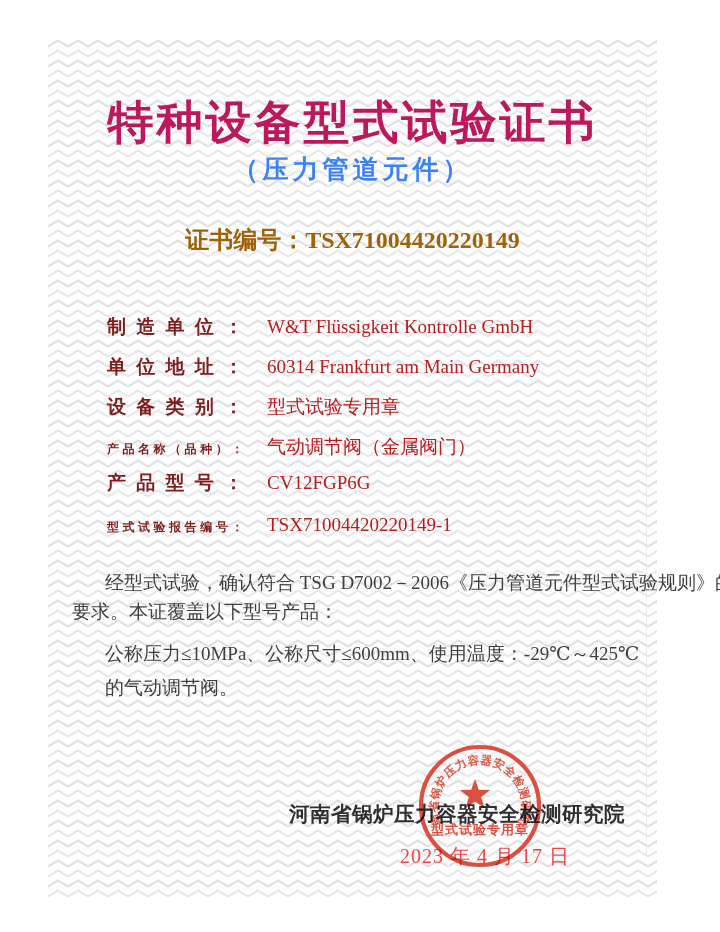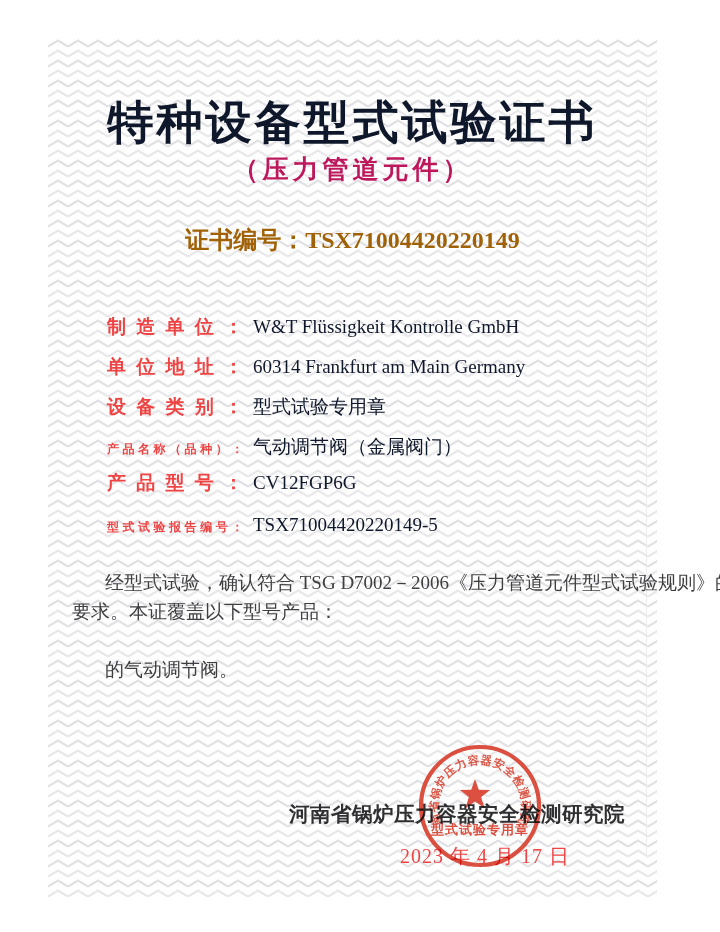--- a/index.html
+++ b/index.html
@@ -10,51 +10,51 @@
   }
   .sheet{
     position:absolute;left:48px;top:38px;width:609px;height:860px;background:#ffffff;
   }
   .chevron-bg{position:absolute;left:0;top:0;z-index:0;}
   .scan-edge{position:absolute;right:10px;top:60px;bottom:40px;width:1px;background:#ececee;z-index:0;}
   .layer{position:absolute;left:0;top:0;width:100%;height:100%;z-index:2;}
 
   .doc-title{
     position:absolute;top:54px;left:0;width:100%;text-align:center;
-    font-size:46px;font-weight:bold;color:#0f172a;letter-spacing:3px;
+    font-size:46px;font-weight:bold;color:#be185d;letter-spacing:3px;
     font-family:Liberation Mono, monospace;white-space:nowrap;
   }
   .doc-subtitle{
     position:absolute;top:114px;left:0;width:100%;text-align:center;
-    font-size:26px;font-weight:bold;color:#be185d;letter-spacing:4px;white-space:nowrap;
+    font-size:26px;font-weight:bold;color:#3b82f6;letter-spacing:4px;white-space:nowrap;
   }
   .cert-line{
     position:absolute;top:186px;left:0;width:100%;text-align:center;
     font-size:24px;font-weight:bold;color:#a16207;white-space:nowrap;
   }
   .field-row{position:absolute;left:59px;white-space:nowrap;}
   .field-row .flabel{
     display:inline-block;width:136px;vertical-align:baseline;
-    font-size:19px;font-weight:bold;color:#ef4444;
+    font-size:19px;font-weight:bold;color:#7f1d1d;
     text-align:justify;text-align-last:justify;
     font-family:"Liberation Sans","DejaVu Sans",sans-serif;
   }
   .field-row.tight .flabel{font-size:12px;letter-spacing:-0.2px;}
   .field-row .fvalue{
-    display:inline-block;margin-left:10px;font-size:19px;color:#0f172a;
+    display:inline-block;margin-left:24px;font-size:19px;color:#b91c1c;
     font-family:"Liberation Serif","DejaVu Serif",serif;
   }
   .row-0{top:276px;} .row-1{top:316px;} .row-2{top:356px;}
   .row-3{top:396px;} .row-4{top:432px;} .row-5{top:476px;}
 
   .body-line{position:absolute;font-size:19px;color:#3f3f41;white-space:nowrap;}
   .stmt-1{left:57px;top:532px;}
   .stmt-2{left:24px;top:561px;}
   .cov-1{left:57px;top:603px;}
-  .cov-2{left:57px;top:619px;}
+  .cov-2{left:57px;top:637px;}
 
   .issuer-line{
     position:absolute;right:32px;top:762px;
     font-size:20.5px;font-weight:600;color:#2f2f31;letter-spacing:0.5px;white-space:nowrap;
   }
   .date-line{
     position:absolute;left:352px;top:805px;
     font-size:20px;color:#ef4444;letter-spacing:1px;white-space:nowrap;
   }
   .seal{
@@ -95,25 +95,26 @@
     <div class="field-row row-2">
       <span class="flabel">设 备 类 别 ：</span><span class="fvalue">型式试验专用章</span>
     </div>
     <div class="field-row row-3 tight">
       <span class="flabel">产品名称（品种）：</span><span class="fvalue">气动调节阀（金属阀门）</span>
     </div>
     <div class="field-row row-4">
       <span class="flabel">产 品 型 号 ：</span><span class="fvalue">CV12FGP6G</span>
     </div>
     <div class="field-row row-5 tight">
-      <span class="flabel">型式试验报告编号：</span><span class="fvalue">TSX71004420220149-5</span>
+      <span class="flabel">型式试验报告编号：</span><span class="fvalue">TSX71004420220149-1</span>
     </div>
 
     <div class="body-line stmt-1">经型式试验，确认符合 TSG D7002－2006《压力管道元件型式试验规则》的</div>
     <div class="body-line stmt-2">要求。本证覆盖以下型号产品：</div>
+    <div class="body-line cov-1">公称压力≤10MPa、公称尺寸≤600mm、使用温度：-29℃～425℃</div>
     <div class="body-line cov-2">的气动调节阀。</div>
 
     <div class="issuer-line">河南省锅炉压力容器安全检测研究院</div>
     <div class="date-line">2023 年 4 月 17 日</div>
 
     <svg class="seal" viewBox="0 0 164 164" xmlns="http://www.w3.org/2000/svg">
       <defs>
         <path id="sealArc" d="M 45.6 103 A 42 42 0 1 1 118.4 103" fill="none"></path>
       </defs>
       <circle cx="82" cy="82" r="59" fill="none" stroke="#d8402e" stroke-width="4.2"></circle>

